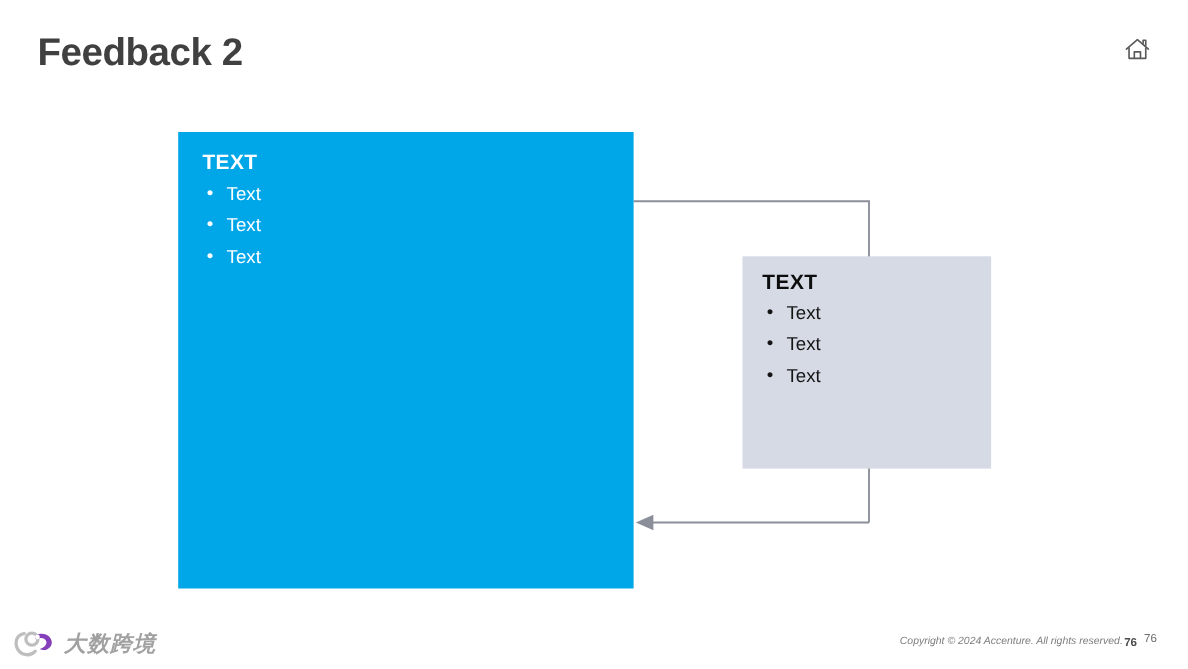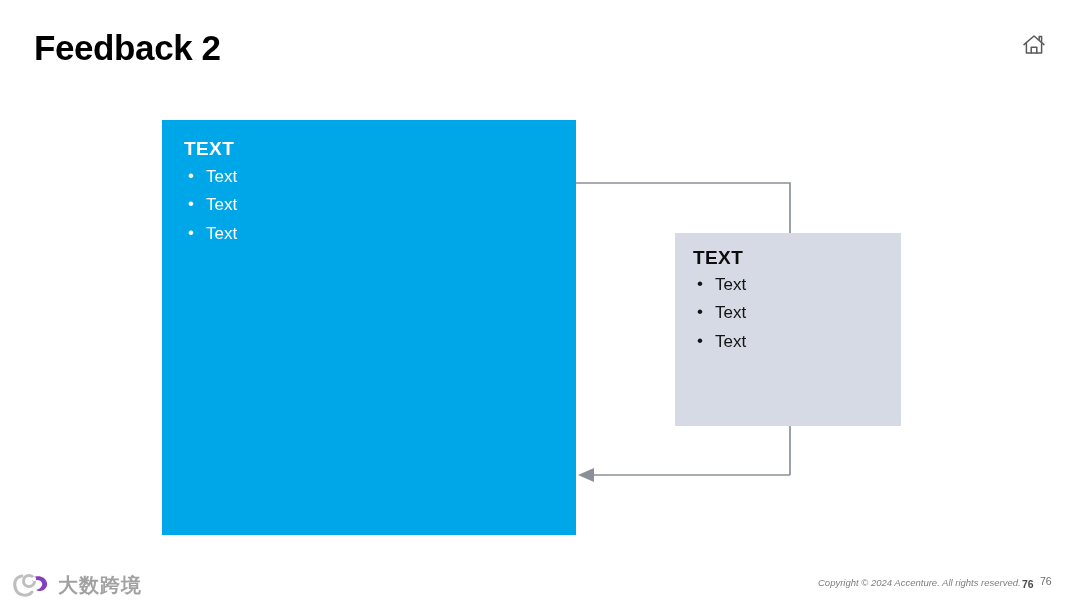--- a/index.html
+++ b/index.html
@@ -9,21 +9,21 @@
     font-family:"Liberation Sans", sans-serif;
     overflow:hidden;
   }
   .slide { position:relative; width:1080px; height:608px; background:#fff; }
 
   
   .slide-title {
     position:absolute; left:34px; top:28px;
     font-size:35px; font-weight:bold;
     letter-spacing:-0.4px;
-    color:#000000;
+    color:#404040;
     white-space:nowrap;
   }
 
   
   .home-icon {
     position:absolute; left:1018px; top:29px;
     width:32px; height:32px;
     display:flex; align-items:center; justify-content:center;
   }
   .home-icon svg { display:block; }
@@ -97,20 +97,21 @@
   .watermark {
     position:absolute; left:12px; top:570px;
     display:flex; align-items:center; gap:4px;
     opacity:0.92;
   }
   .watermark-mark { width:42px; height:30px; }
   .watermark-text {
     font-size:20px; font-weight:bold; color:#9a9a9a;
     letter-spacing:1px;
     font-family:"DejaVu Sans", sans-serif;
+    font-style:italic;
   }
 </style>
 </head>
 <body>
 
 <div class="slide">
 
   <div class="slide-title">Feedback 2</div>
 
   <div class="home-icon">

